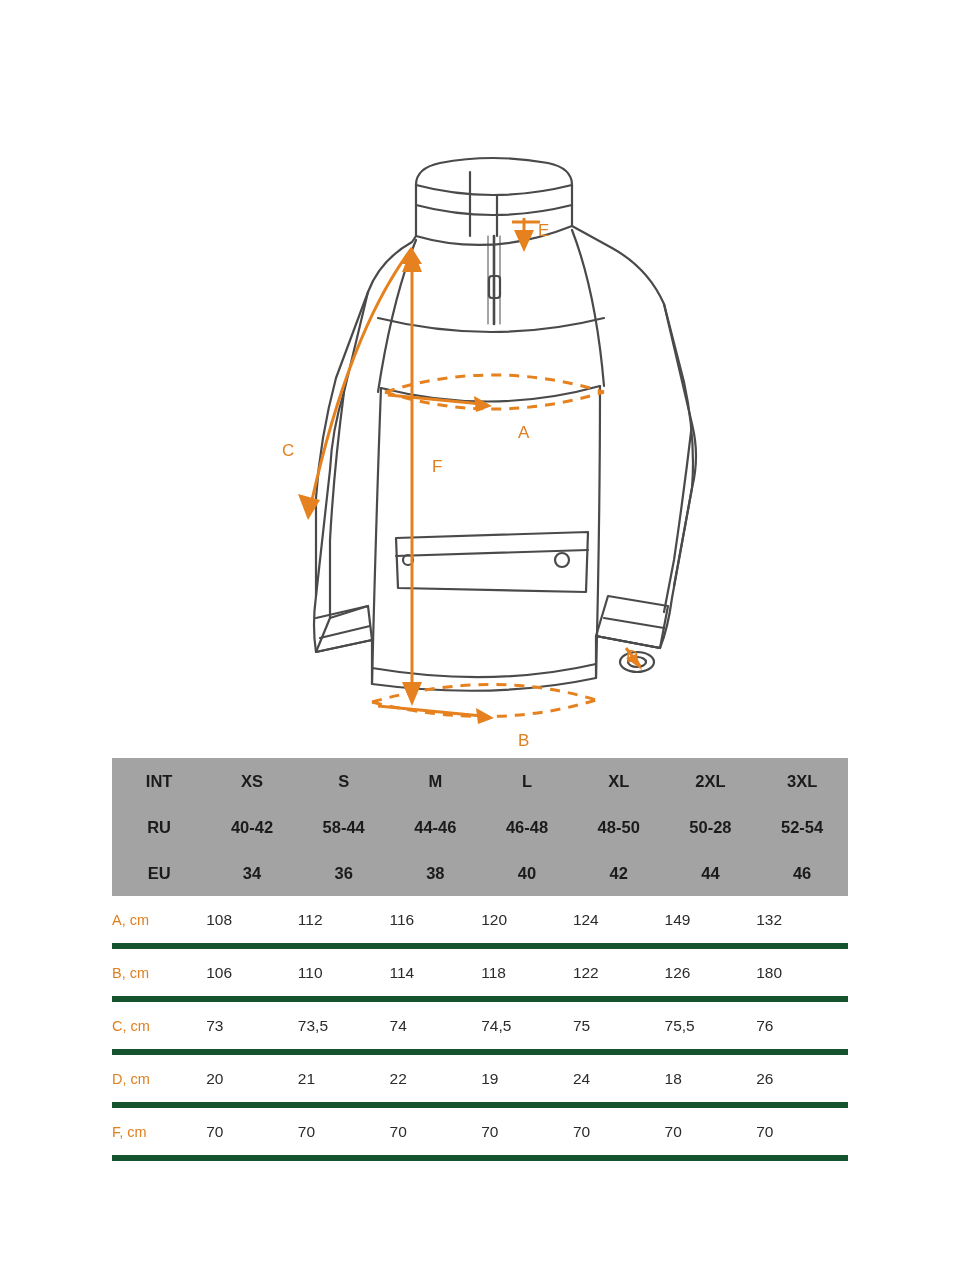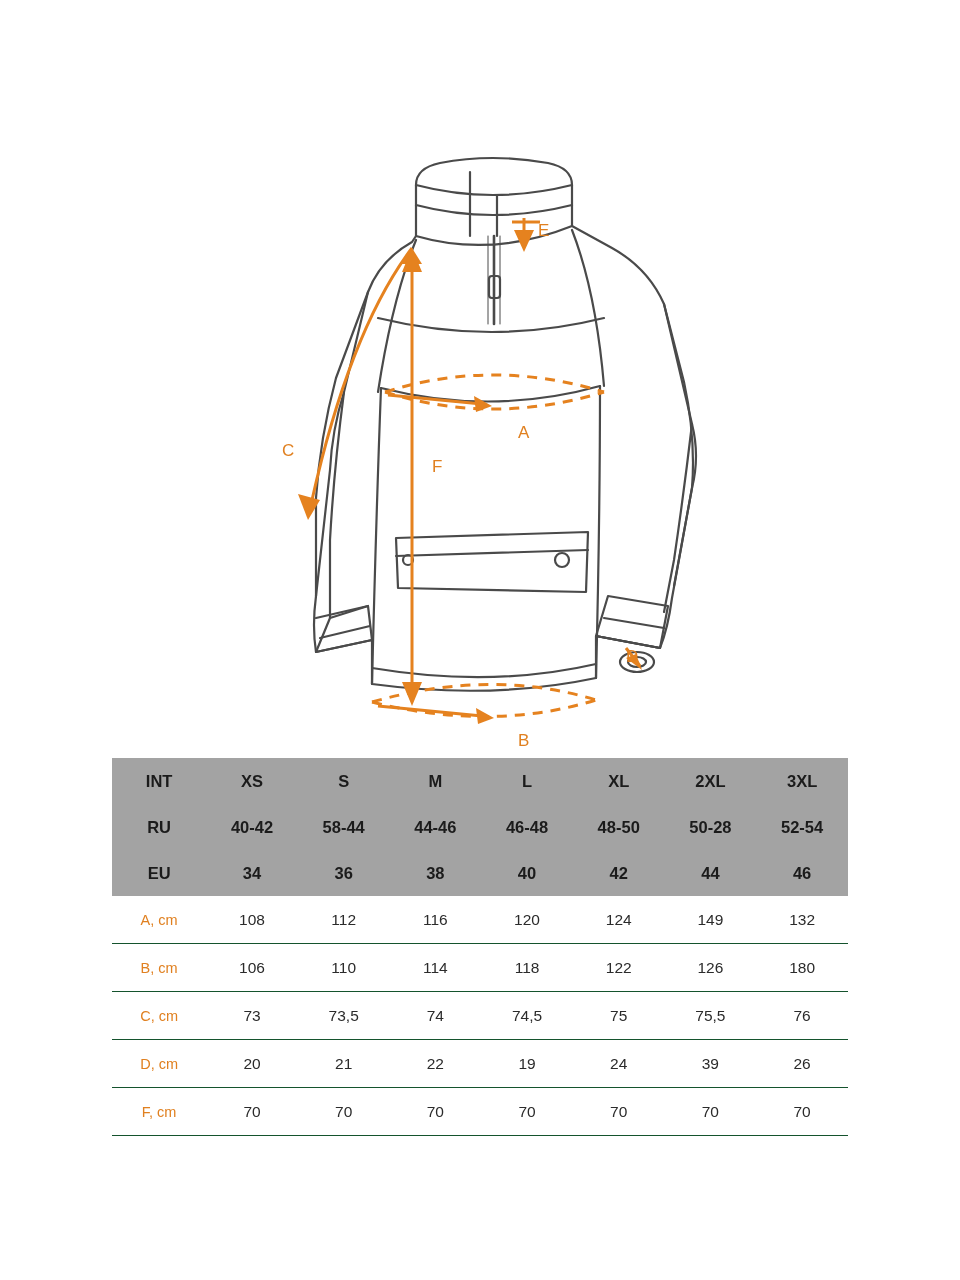--- a/index.html
+++ b/index.html
@@ -56,25 +56,25 @@
     font-weight: bold;
     color: #1b1b1b;
   }
   .size-table .hrow td.rowlabel {
     font-size: 16.5px;
     font-weight: bold;
     color: #1b1b1b;
   }
   .size-table .drow td {
     height: 47px;
-    text-align: center;
+    text-align: left;
     vertical-align: middle;
     font-size: 15.5px;
     color: #2b2b2b;
-    border-bottom: 1px solid #14532d;
+    border-bottom: 6px solid #14532d;
   }
   .size-table .drow td.rowlabel {
     color: #e08020;
     font-size: 14.5px;
     font-weight: normal;
   }
   .size-table .drow:first-of-type td {
     border-top: none;
   }
   .col-label { width: 94px; }
@@ -271,21 +271,21 @@
         <td>75,5</td>
         <td>76</td>
       </tr>
       <tr class="drow">
         <td class="rowlabel">D, cm</td>
         <td>20</td>
         <td>21</td>
         <td>22</td>
         <td>19</td>
         <td>24</td>
-        <td>39</td>
+        <td>18</td>
         <td>26</td>
       </tr>
       <tr class="drow">
         <td class="rowlabel">F, cm</td>
         <td>70</td>
         <td>70</td>
         <td>70</td>
         <td>70</td>
         <td>70</td>
         <td>70</td>

